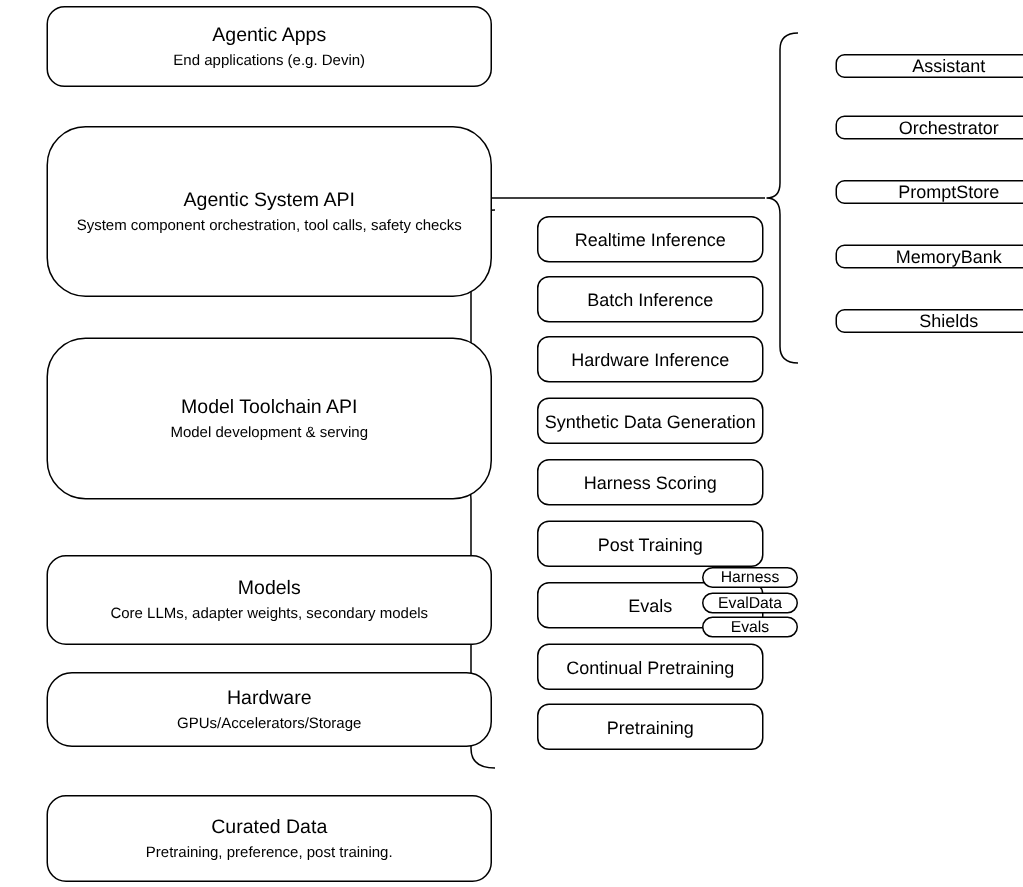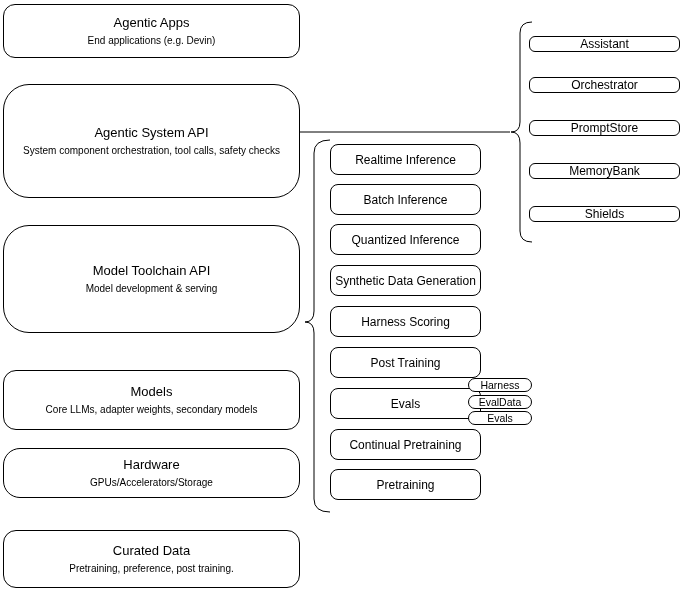--- a/index.html
+++ b/index.html
@@ -5,20 +5,21 @@
   html,body{margin:0;padding:0;background:#ffffff;}
   .canvas{
     position:relative;width:682px;height:591px;background:#ffffff;
     font-family:"Liberation Sans",sans-serif;color:#000;overflow:hidden;
   }
   .wires{position:absolute;left:0;top:0;width:682px;height:591px;}
   .box{
     position:absolute;background:#ffffff;border:1px solid #000;box-sizing:border-box;
     display:flex;flex-direction:column;align-items:center;justify-content:center;
     text-align:center;
+    margin-left:28px;
   }
   .lbox{left:3px;width:297px;padding:0 10px;}
   .lbox .title{font-size:13px;line-height:1.25;}
   .lbox .subtitle{font-size:10px;line-height:1.2;margin-top:4px;}
   .mbox{left:330px;width:151px;height:31px;border-radius:8px;font-size:12px;}
   .rbox{left:529px;width:151px;height:16px;border-radius:6px;font-size:12px;align-items:center;}
   .pill{
     position:absolute;left:468px;width:64px;height:14px;border-radius:7px;
     background:#ffffff;border:1px solid #000;box-sizing:border-box;
     display:flex;align-items:flex-end;justify-content:center;font-size:10.5px;
@@ -65,21 +66,21 @@
     <div class="subtitle">Pretraining, preference, post training.</div>
   </div>
 
   <div class="box mbox" style="top:144px">
     <span>Realtime Inference</span>
   </div>
   <div class="box mbox" style="top:184px">
     <span>Batch Inference</span>
   </div>
   <div class="box mbox" style="top:224px">
-    <span>Quantized Inference</span>
+    <span>Hardware Inference</span>
   </div>
   <div class="box mbox" style="top:265px">
     <span>Synthetic Data Generation</span>
   </div>
   <div class="box mbox" style="top:306px">
     <span>Harness Scoring</span>
   </div>
   <div class="box mbox" style="top:347px">
     <span>Post Training</span>
   </div>

